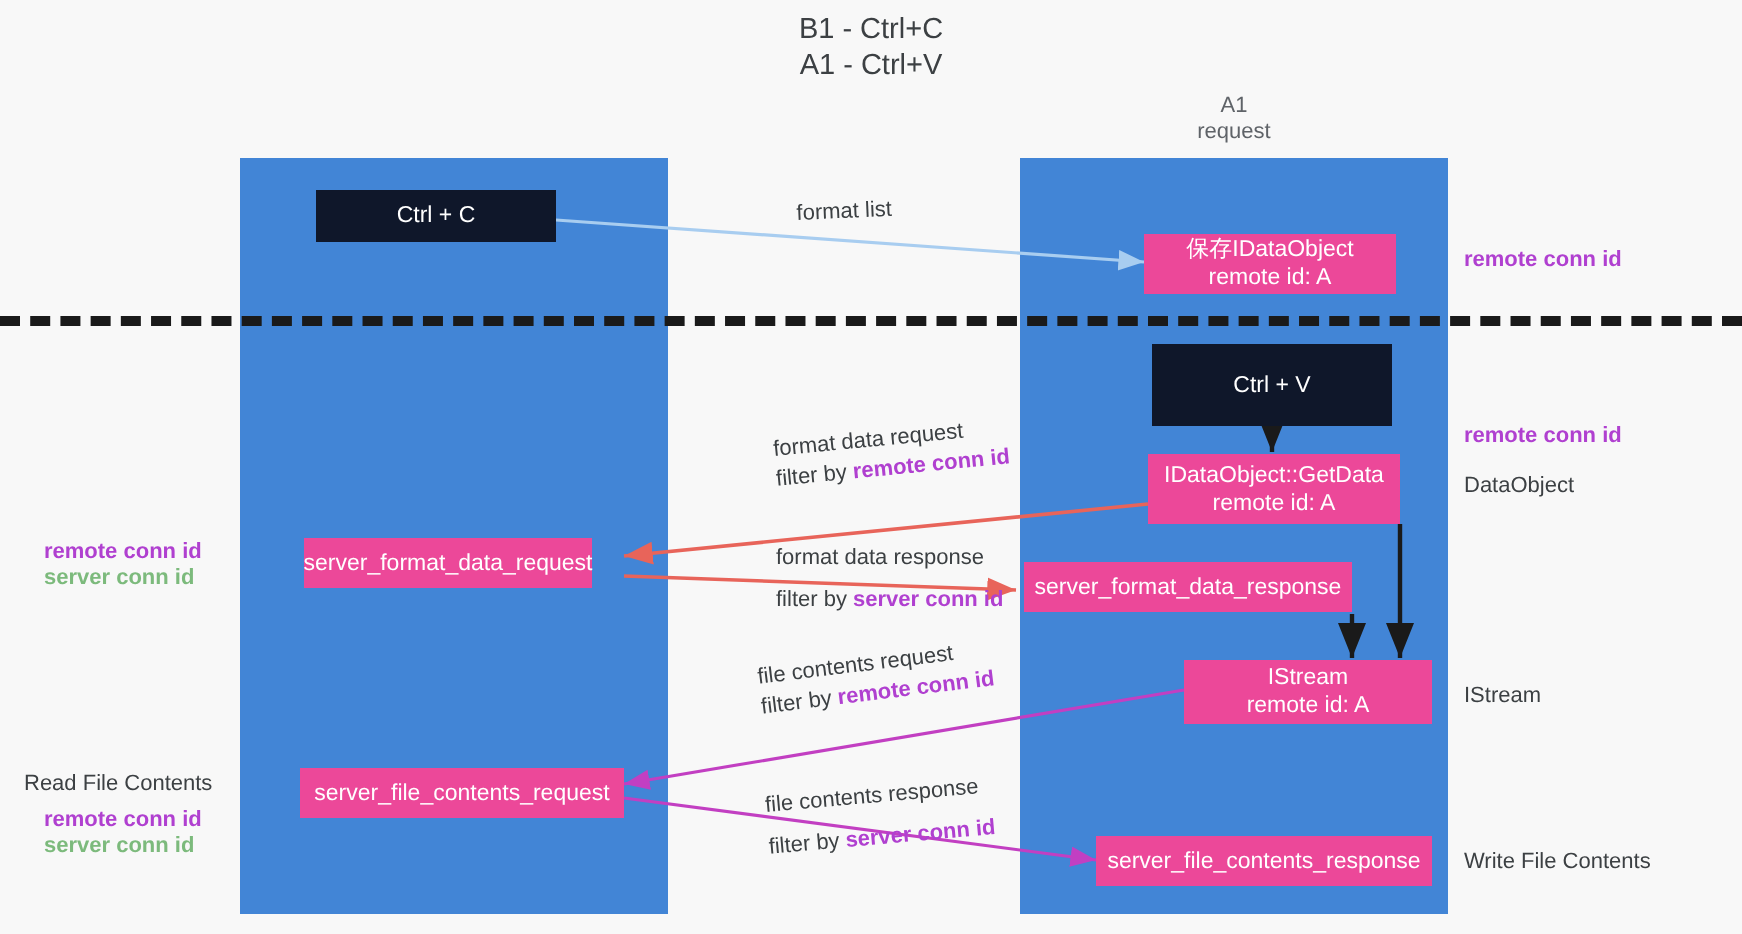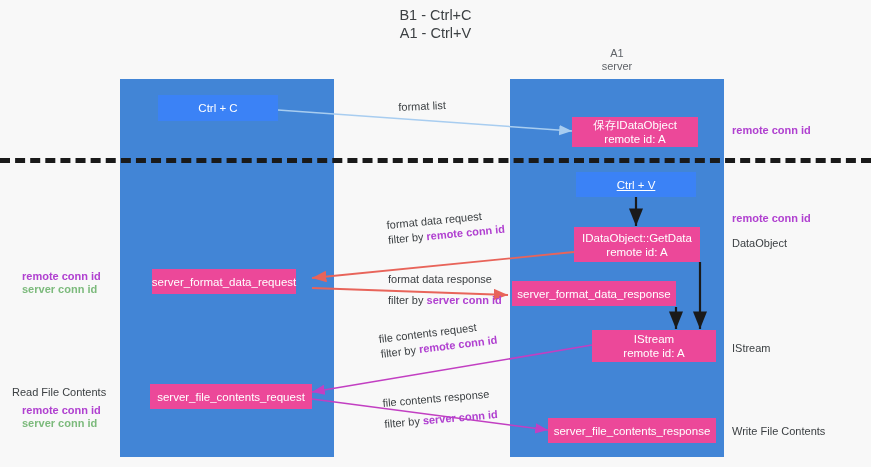--- a/index.html
+++ b/index.html
@@ -28,21 +28,21 @@
   .lane{
     position:absolute;background:#4285d6;
   }
   
   .box{
     position:absolute;display:flex;align-items:center;justify-content:center;
     text-align:center;color:#ffffff;font-size:11.5px;line-height:14px;
     white-space:pre-line;box-sizing:border-box;
   }
   .box.orange{background:#ec4899;}
-  .box.green{background:#3b82f6;}
+  .box.green{background:#0f172a;}
   
   svg.overlay{position:absolute;left:0;top:0;width:871px;height:467px;overflow:visible;}
   
   .edge-label{
     position:absolute;color:#3c4043;font-size:11px;line-height:15px;
     white-space:nowrap;
   }
   .edge-label .hl-remote{color:#b040d0;font-weight:bold;}
   .edge-label .hl-server{color:#b040d0;font-weight:bold;}
   .side-label{
@@ -60,21 +60,21 @@
 </style>
 </head>
 <body>
 
 <div id="canvas">
 
   <div class="title">B1 - Ctrl+C
 A1 - Ctrl+V</div>
 
   <div class="lane-head" style="left:510px;top:47px;width:214px;">A1
-server</div>
+request</div>
 
   <div class="lane" style="left:120px;top:79px;width:214px;height:378px;"></div>
   <div class="lane" style="left:510px;top:79px;width:214px;height:378px;"></div>
 
   <svg class="overlay">
     <defs>
       <marker id="ah-blue" markerWidth="9" markerHeight="9" refX="8" refY="3.2" orient="auto">
         <path d="M0,0 L8,3.2 L0,6.4 z" fill="#a8cdf0"></path>
       </marker>
       <marker id="ah-red" markerWidth="9" markerHeight="9" refX="8" refY="3.2" orient="auto">
@@ -103,21 +103,21 @@
     <line x1="592" y1="345" x2="312" y2="392" stroke="#c23fc2" stroke-width="1.6" marker-end="url(#ah-purple)"></line>
 
     <line x1="312" y1="399" x2="548" y2="430" stroke="#c23fc2" stroke-width="1.6" marker-end="url(#ah-purple)"></line>
   </svg>
 
   <div class="box green" style="left:158px;top:95px;width:120px;height:26px;">Ctrl + C</div>
 
   <div class="box orange" style="left:572px;top:117px;width:126px;height:30px;">保存IDataObject
 remote id: A</div>
 
-  <div class="box green" style="left:576px;top:172px;width:120px;height:25px;text-decoration:underline;">Ctrl + V</div>
+  <div class="box green" style="left:576px;top:172px;width:120px;height:41px;">Ctrl + V</div>
 
   <div class="box orange" style="left:574px;top:227px;width:126px;height:35px;">IDataObject::GetData
 remote id: A</div>
 
   <div class="box orange" style="left:152px;top:269px;width:144px;height:25px;">server_format_data_request</div>
 
   <div class="box orange" style="left:512px;top:281px;width:164px;height:25px;">server_format_data_response</div>
 
   <div class="box orange" style="left:592px;top:330px;width:124px;height:32px;">IStream
 remote id: A</div>

